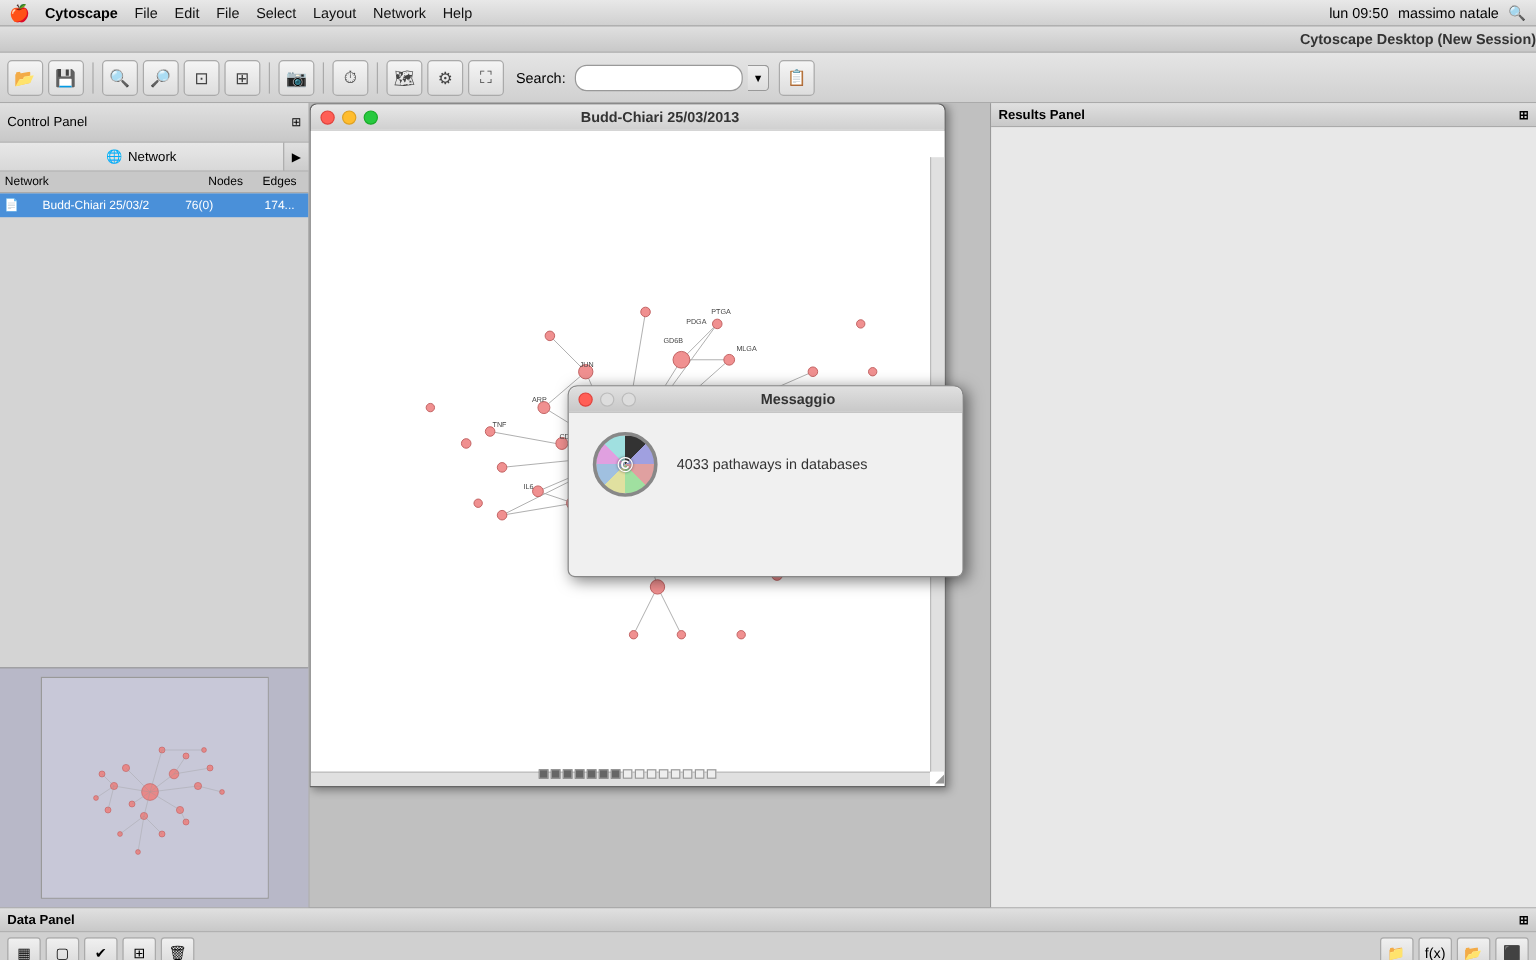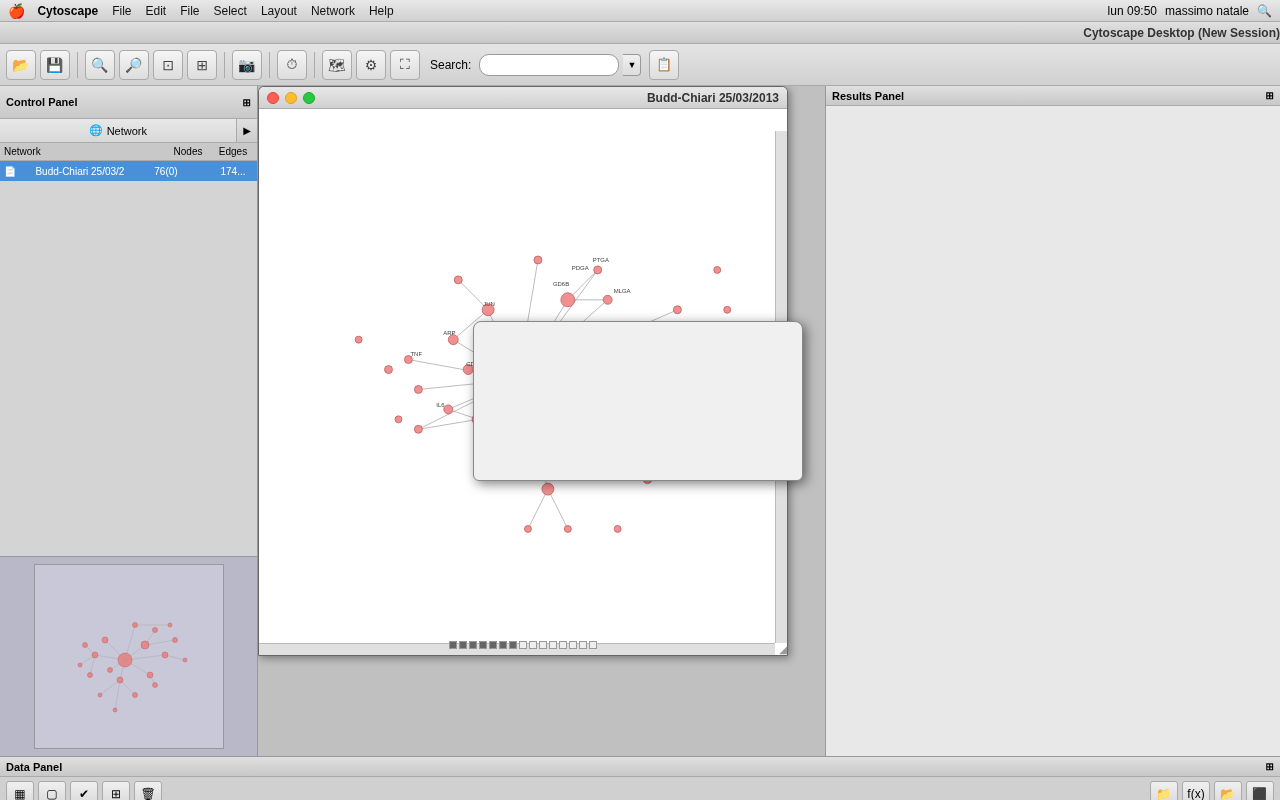--- a/index.html
+++ b/index.html
@@ -146,21 +146,21 @@
       flex-direction: column;
     }
     #control-panel-header {
       height: 20px;
       background: linear-gradient(to bottom, #e0e0e0, #c8c8c8);
       border-bottom: 1px solid #aaa;
       display: flex;
       align-items: center;
       padding: 16px 6px;
       font-size: 11px;
-      font-weight: bold;
+      font-weight: normal;
     }
     #control-panel-header .expand-icon {
       margin-left: auto;
       font-size: 10px;
       cursor: pointer;
     }
     #network-tab-bar {
       height: 24px;
       background: #c0c0c0;
       display: flex;
@@ -277,21 +277,21 @@
       width: 12px;
       height: 12px;
       border-radius: 50%;
       cursor: pointer;
     }
     .tl-red { background: #ff5f56; border: 1px solid #e0443e; }
     .tl-yellow { background: #ffbd2e; border: 1px solid #dea123; }
     .tl-green { background: #27c93f; border: 1px solid #1aab29; }
     #network-window-title {
       flex: 1;
-      text-align: right;
+      text-align: center;
       font-size: 12px;
       font-weight: bold;
       color: #333;
     }
     #network-canvas {
       width: 100%;
       height: calc(100% - 22px);
       background: white;
       position: relative;
       overflow: hidden;
@@ -785,20 +785,30 @@
           <div class="progress-seg empty"></div>
           <div class="progress-seg empty"></div>
           <div class="progress-seg empty"></div>
           <div class="progress-seg empty"></div>
         </div>
         <div class="resize-corner"></div>
       </div>
     </div>
 
     <div id="messaggio-dialog">
+      <div id="messaggio-titlebar">
+        <div class="traffic-light tl-red"></div>
+        <div class="traffic-light" style="background:#ddd;border:1px solid #bbb;"></div>
+        <div class="traffic-light" style="background:#ddd;border:1px solid #bbb;"></div>
+        <div id="messaggio-title">Messaggio</div>
+      </div>
+      <div id="messaggio-body">
+        <div id="messaggio-icon"></div>
+        <div id="messaggio-message">4033 pathaways in databases</div>
+      </div>
     </div>
   </div>
 
   <div id="results-panel">
     <div id="results-panel-header">
       <span>Results Panel</span>
       <span class="expand-icon">⊞</span>
     </div>
     <div id="results-panel-body"></div>
   </div>

